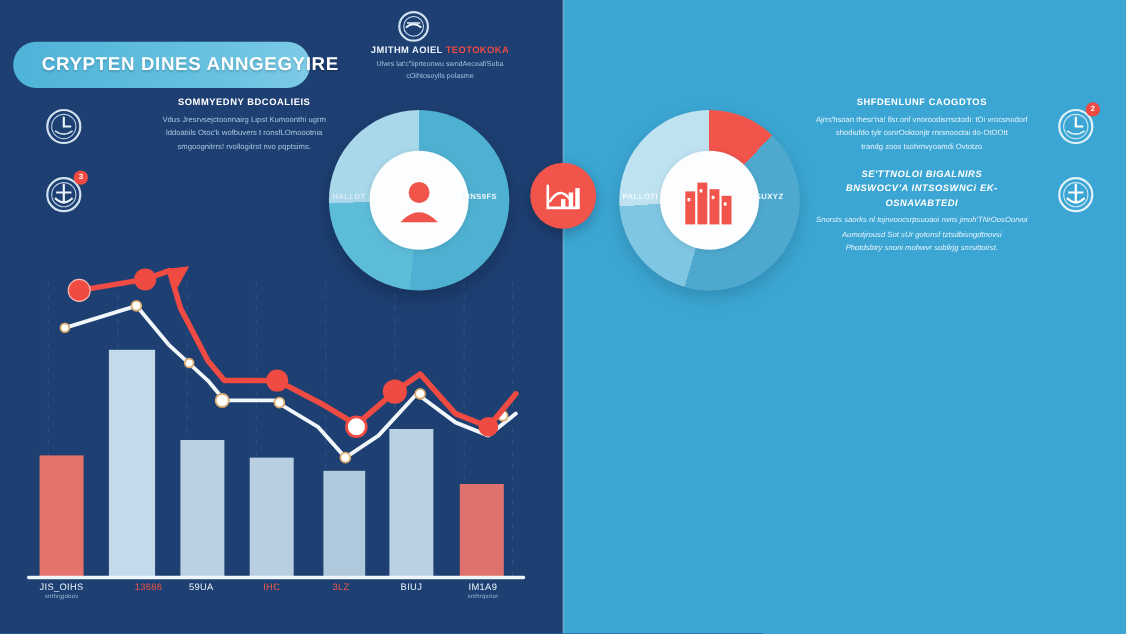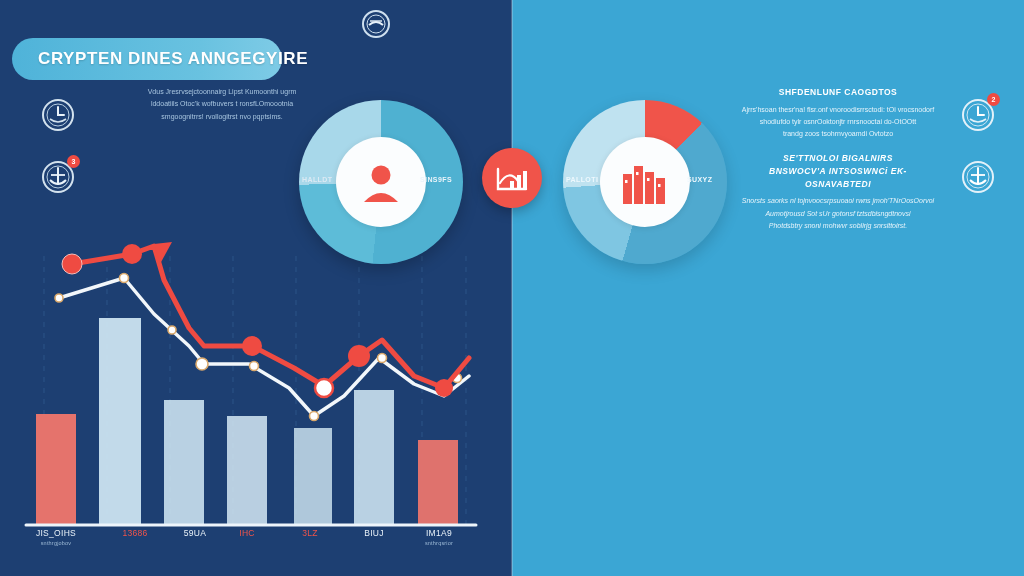--- a/index.html
+++ b/index.html
@@ -109,20 +109,28 @@
 
     <div class="glyph gl-left">
       <svg width="36" height="36" viewBox="0 0 36 36">
         <circle cx="18" cy="18" r="13" fill="none" stroke="#cfe0ef" stroke-width="2"></circle>
         <circle cx="18" cy="18" r="9" fill="none" stroke="#cfe0ef" stroke-width="1"></circle>
         <path d="M11 19 q7 -6 14 0" fill="none" stroke="#eaf3fa" stroke-width="2"></path>
         <path d="M12 15 h12" stroke="#eaf3fa" stroke-width="1.4"></path>
       </svg>
     </div>
 
+    <div class="mini-head mh-left">
+      <div class="mh-title">
+        <span class="w">JMITHM AOIEL</span>
+        <span class="r">TEOTOKOKA</span>
+      </div>
+      <div class="mh-body" style="white-space:pre-line">Ulwrs lat'c"iiprteonwu swndAeceaf/Suba
+cOihtosoylls polasme</div>
+    </div>
 
     <div class="title-pill pill-left">
       <span>CRYPTEN DINES ANNGEGYIRE</span>
     </div>
 
     <div class="circ-icon ic-l1">
       <svg viewBox="0 0 40 40">
         <circle cx="20" cy="20" r="15" fill="none" stroke="#d3e2ee" stroke-width="2"></circle>
         <circle cx="20" cy="20" r="11" fill="none" stroke="#b9cfe2" stroke-width="1"></circle>
         <path d="M20 12 v8 h6" fill="none" stroke="#eaf3fa" stroke-width="2" stroke-linecap="round"></path>
@@ -135,20 +143,21 @@
         <circle cx="20" cy="20" r="15" fill="none" stroke="#d3e2ee" stroke-width="2"></circle>
         <circle cx="20" cy="20" r="11" fill="none" stroke="#b9cfe2" stroke-width="1"></circle>
         <path d="M20 11 v16" stroke="#eaf3fa" stroke-width="2" stroke-linecap="round"></path>
         <path d="M13 18 h14" stroke="#eaf3fa" stroke-width="1.8"></path>
         <path d="M12 23 q8 8 16 0" fill="none" stroke="#eaf3fa" stroke-width="2"></path>
       </svg>
       <div class="badge">3</div>
     </div>
 
     <div class="tblock tb-l1">
+      <div class="tb-h" style="white-space:pre-line">SOMMYEDNY BDCOALIEIS</div>
       <div class="tb-p" style="white-space:pre-line">Vdus Jresrvsejctoonnairg Lipst Kumoonthi ugrm
 lddoatiils Otoc'k wofbuvers t ronsfLOmoootnia
 smgoognitrrs! rvollogitrst nvo pqptsims.</div>
     </div>
 
 
     <div class="chart chart-left">
       <svg width="484" height="300" viewBox="0 0 484 300">
 
         <g stroke="#2b5286" stroke-width="1.2" stroke-dasharray="5 6" opacity=".9">
@@ -200,21 +209,21 @@
       </svg>
 
       <div class="axis-labels">
         <div class="axlabel" style="left:5px;">
           <div class="al-main" style="color:#e9f2f9">JIS_OIHS</div>
           <div class="al-sub">snthrgjobov</div>
         </div>
         <div class="axlabel" style="left:84px;">
           <div class="al-main" style="color:#f0544a">13686</div>
         </div>
-        <div class="axlabel" style="left:144px;">
+        <div class="axlabel" style="left:132px;">
           <div class="al-main" style="color:#e9f2f9">59UA</div>
         </div>
         <div class="axlabel" style="left:196px;">
           <div class="al-main" style="color:#f0544a">IHC</div>
         </div>
         <div class="axlabel" style="left:259px;">
           <div class="al-main" style="color:#f0544a">3LZ</div>
         </div>
         <div class="axlabel" style="left:323px;">
           <div class="al-main" style="color:#e9f2f9">BIUJ</div>

